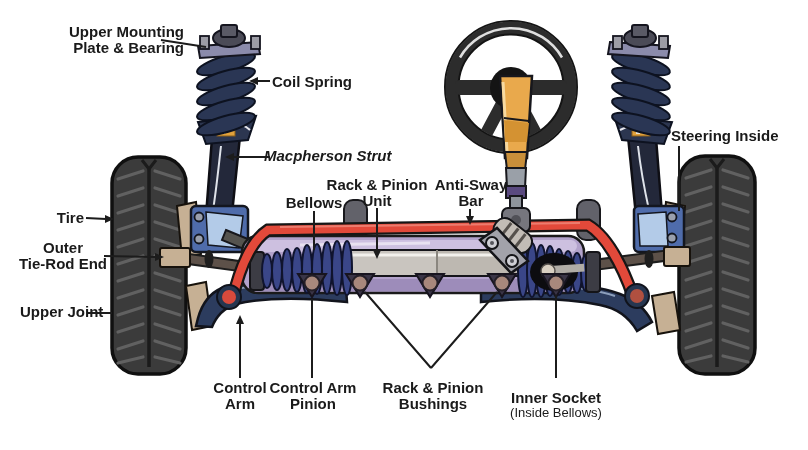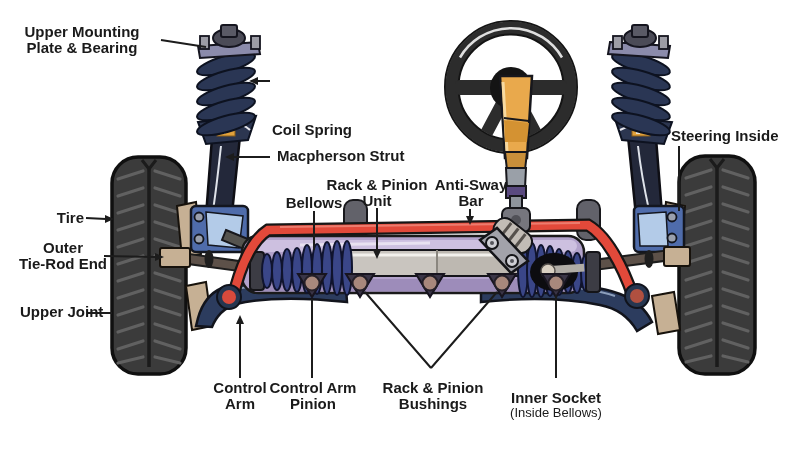--- a/index.html
+++ b/index.html
@@ -286,28 +286,28 @@
     <polygon points="249,81 258,77 258,85"></polygon>
     <polygon points="225,157 234,153 234,161"></polygon>
     <polygon points="114,219 105,215 105,223"></polygon>
     <polygon points="164,257 155,253 155,261"></polygon>
     <polygon points="470,225 466,216 474,216"></polygon>
     <polygon points="377,259 373,250 381,250"></polygon>
     <polygon points="240,315 236,324 244,324"></polygon>
   </g>
 </svg>
 
-<div class="lbl" style="left:12px;top:24px;width:140px;">
+<div class="lbl" style="left:44px;top:24px;width:140px;text-align:right;">
   <div>Upper Mounting</div>
   <div>Plate &amp; Bearing</div>
 </div>
-<div class="lbl left" style="left:272px;top:74px;margin-top:48px;">
+<div class="lbl left" style="left:272px;top:74px;">
   <span>Coil Spring</span>
 </div>
-<div class="lbl left" style="left:277px;top:148px;">
+<div class="lbl left" style="left:264px;top:148px;font-style:italic;">
   <span>Macpherson Strut</span>
 </div>
 <div class="lbl" style="left:277px;top:195px;width:74px;">
   <span>Bellows</span>
 </div>
 <div class="lbl" style="left:326px;top:177px;width:102px;">
   <div>Rack &amp; Pinion</div>
   <div>Unit</div>
 </div>
 <div class="lbl" style="left:426px;top:177px;width:90px;">

